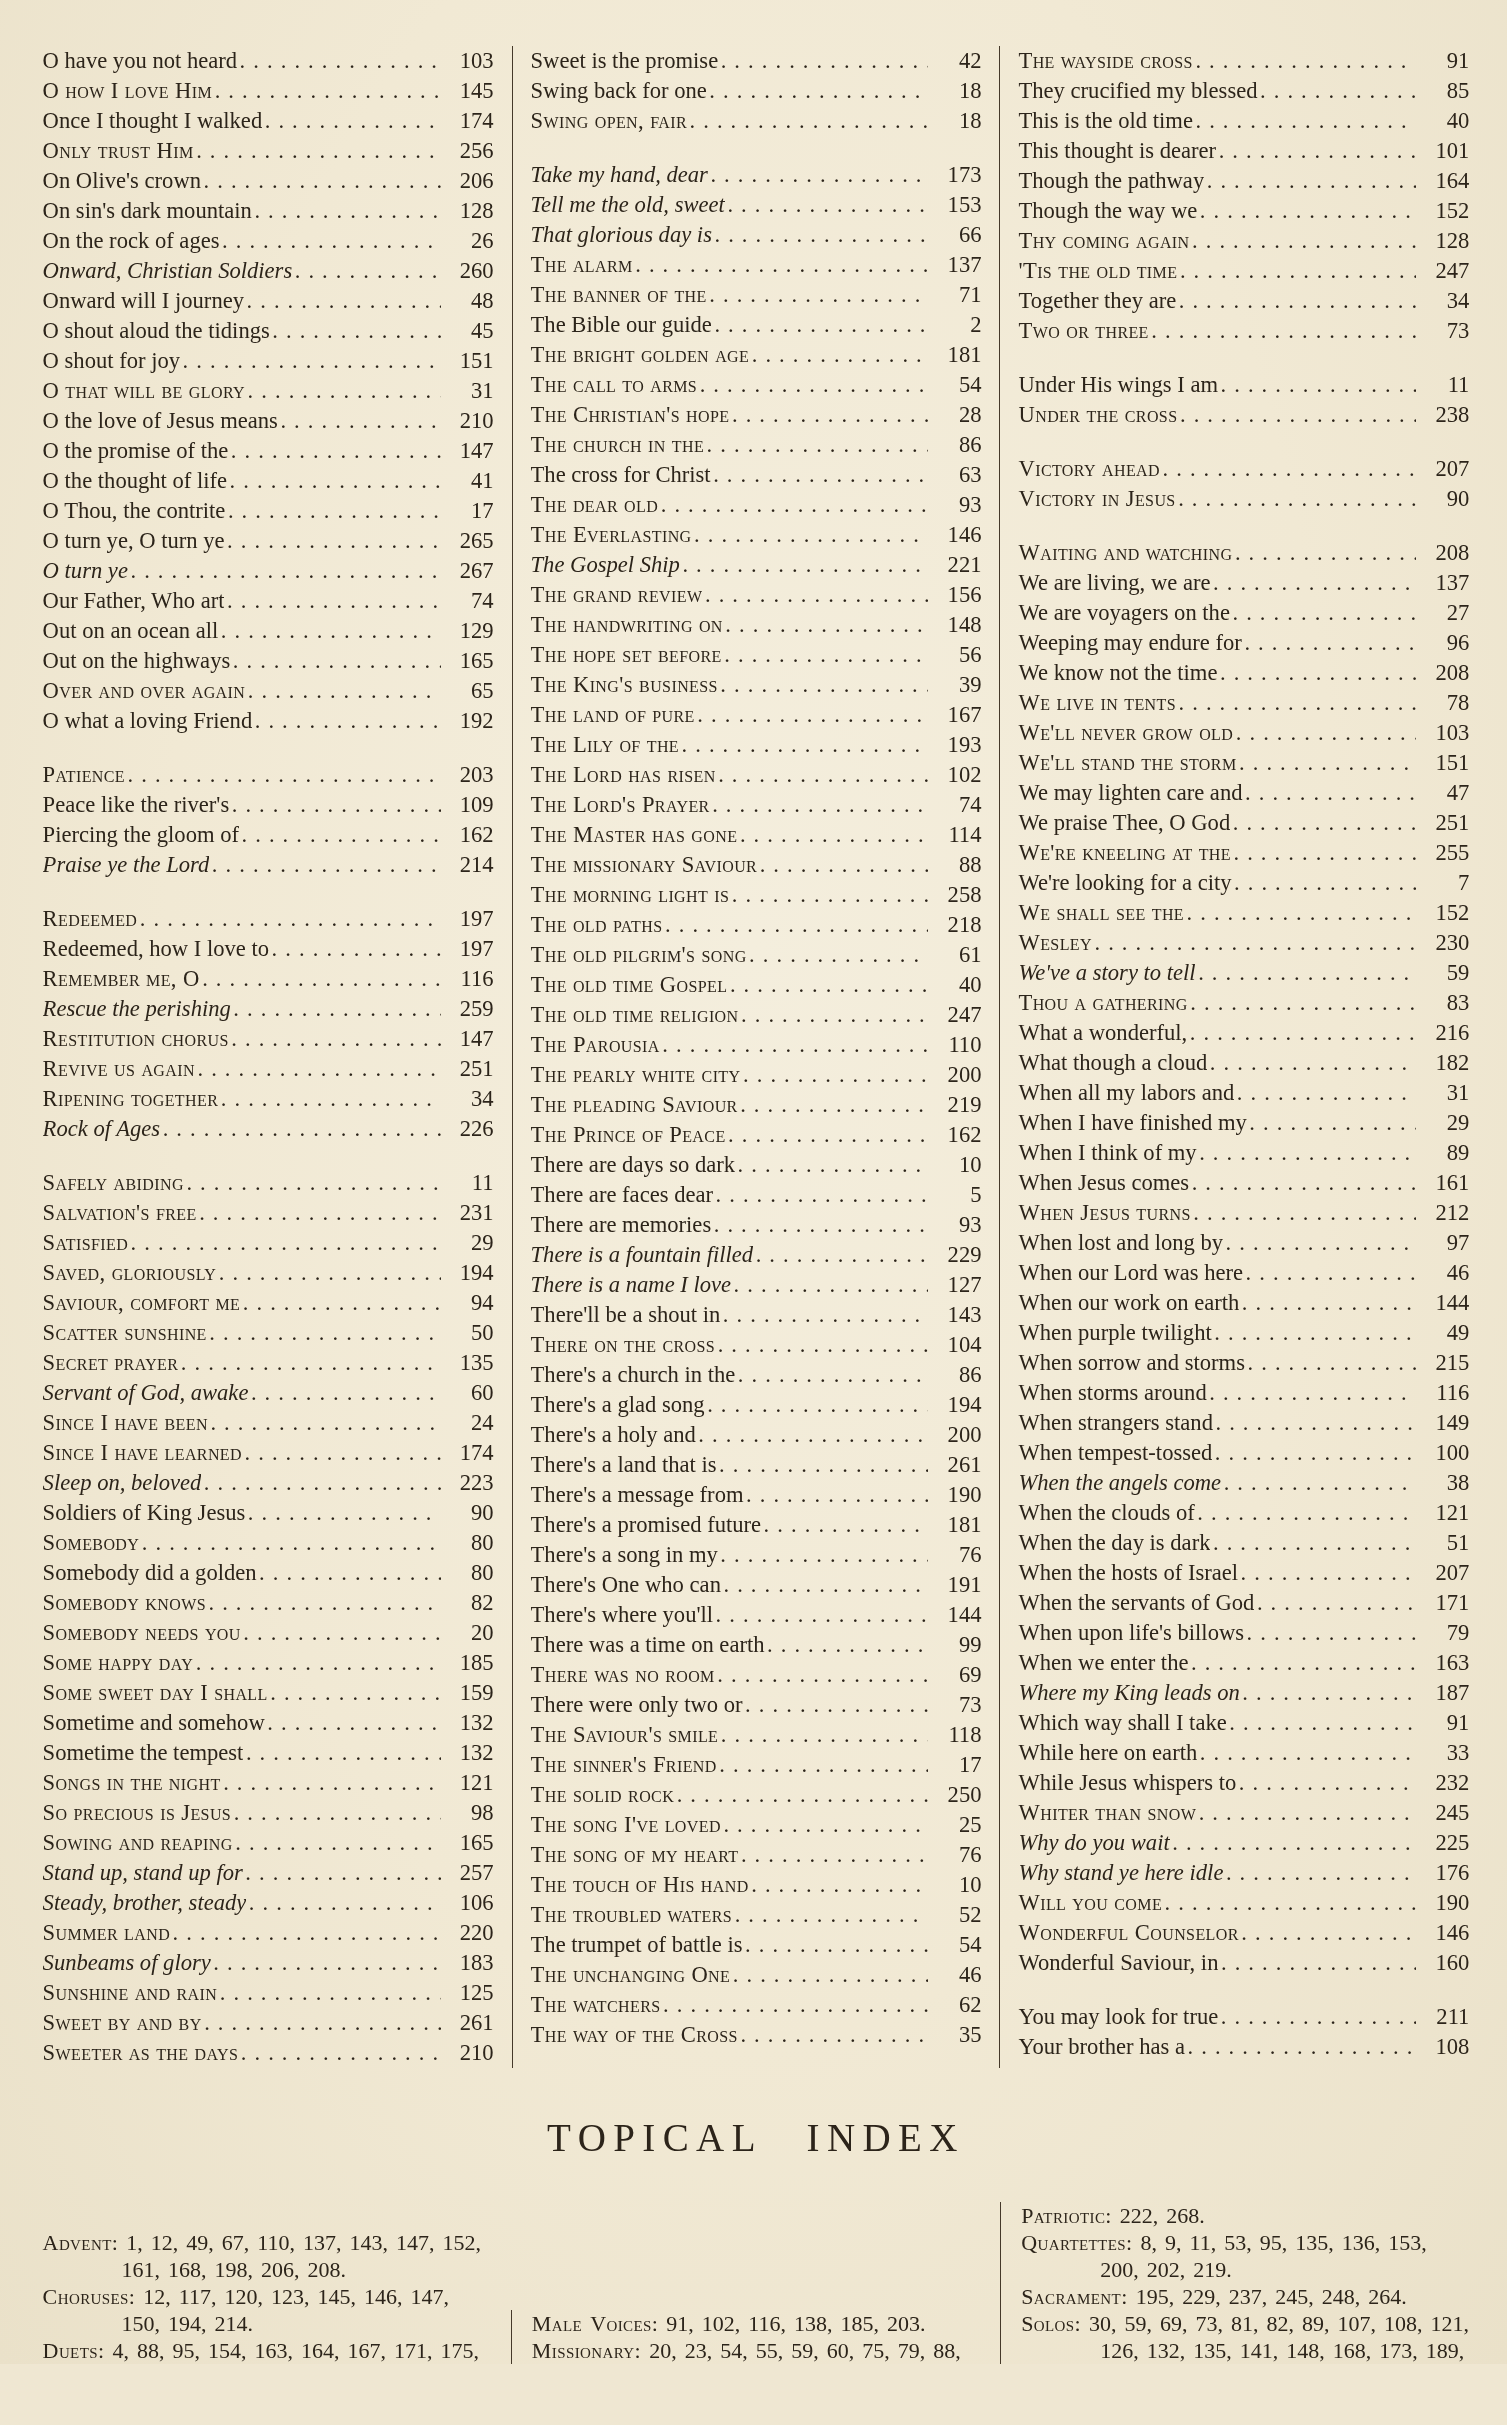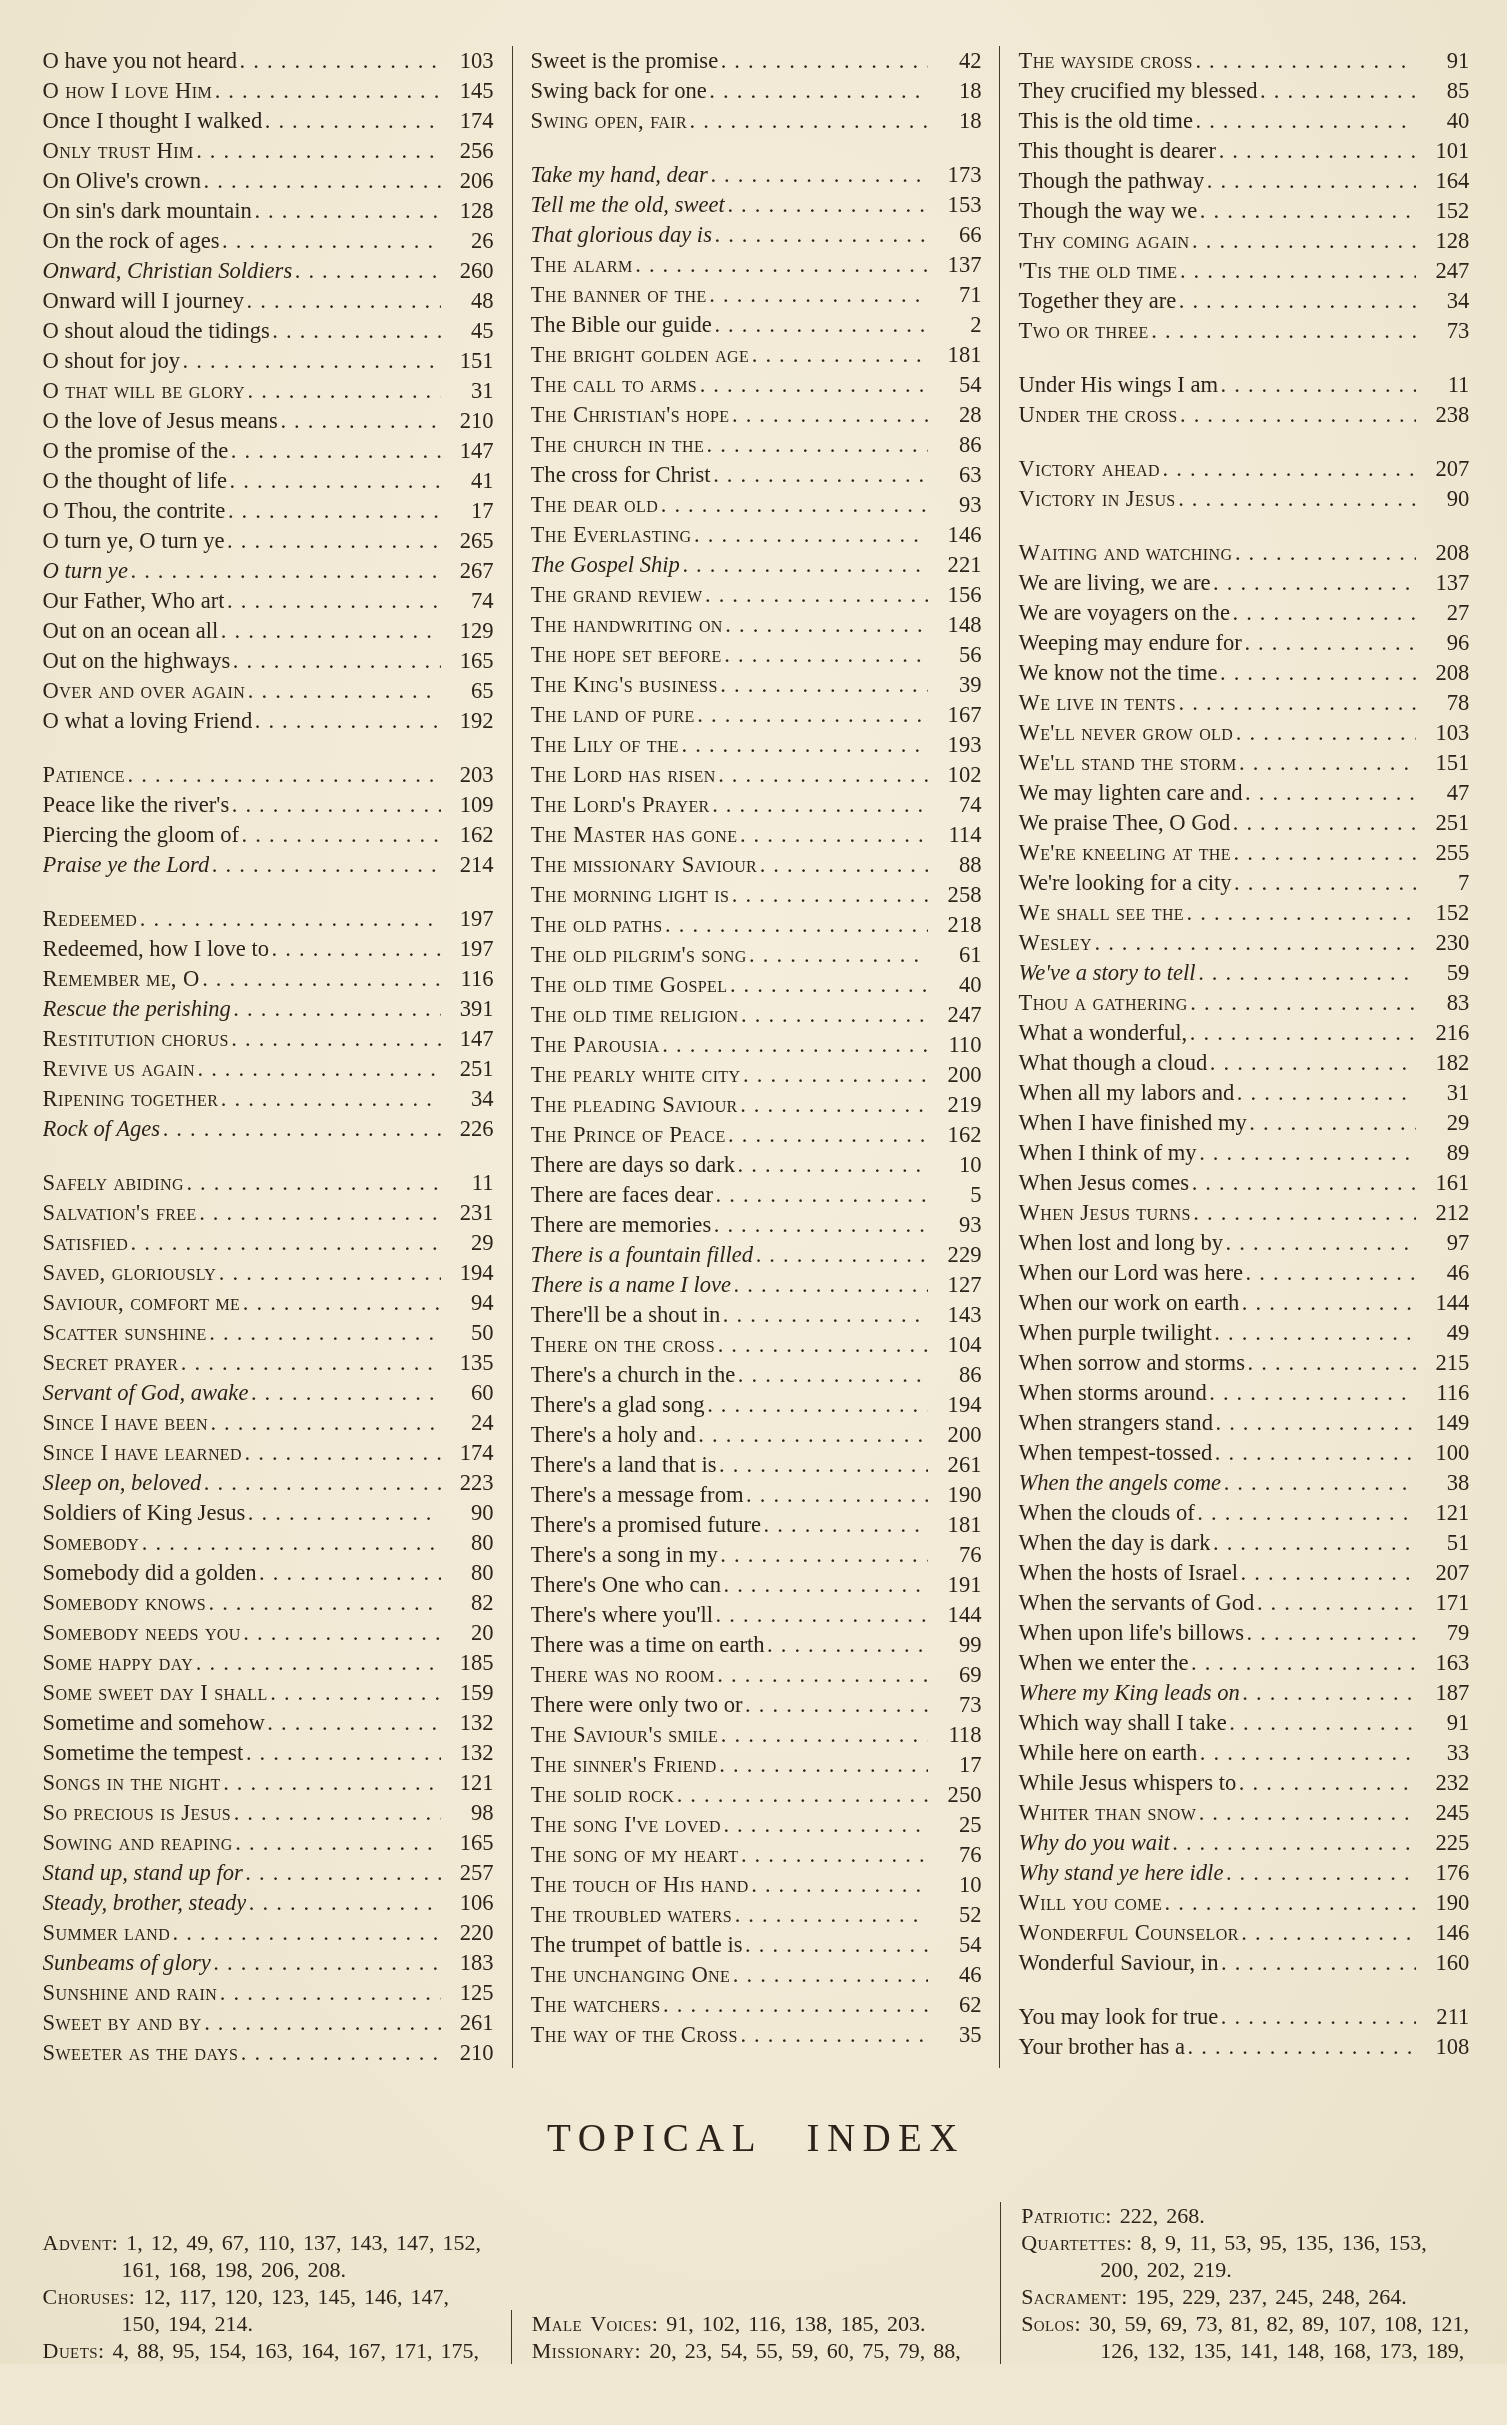--- a/index.html
+++ b/index.html
@@ -242,21 +242,21 @@
             <span class="num">197</span>
           </div>
           <div class="entry">
             <span class="t sc">Remember me, O</span>
             <span class="dots"></span>
             <span class="num">116</span>
           </div>
           <div class="entry">
             <span class="t it">Rescue the perishing</span>
             <span class="dots"></span>
-            <span class="num">391</span>
+            <span class="num">259</span>
           </div>
           <div class="entry">
             <span class="t sc">Restitution chorus</span>
             <span class="dots"></span>
             <span class="num">147</span>
           </div>
           <div class="entry">
             <span class="t sc">Revive us again</span>
             <span class="dots"></span>
             <span class="num">251</span>

